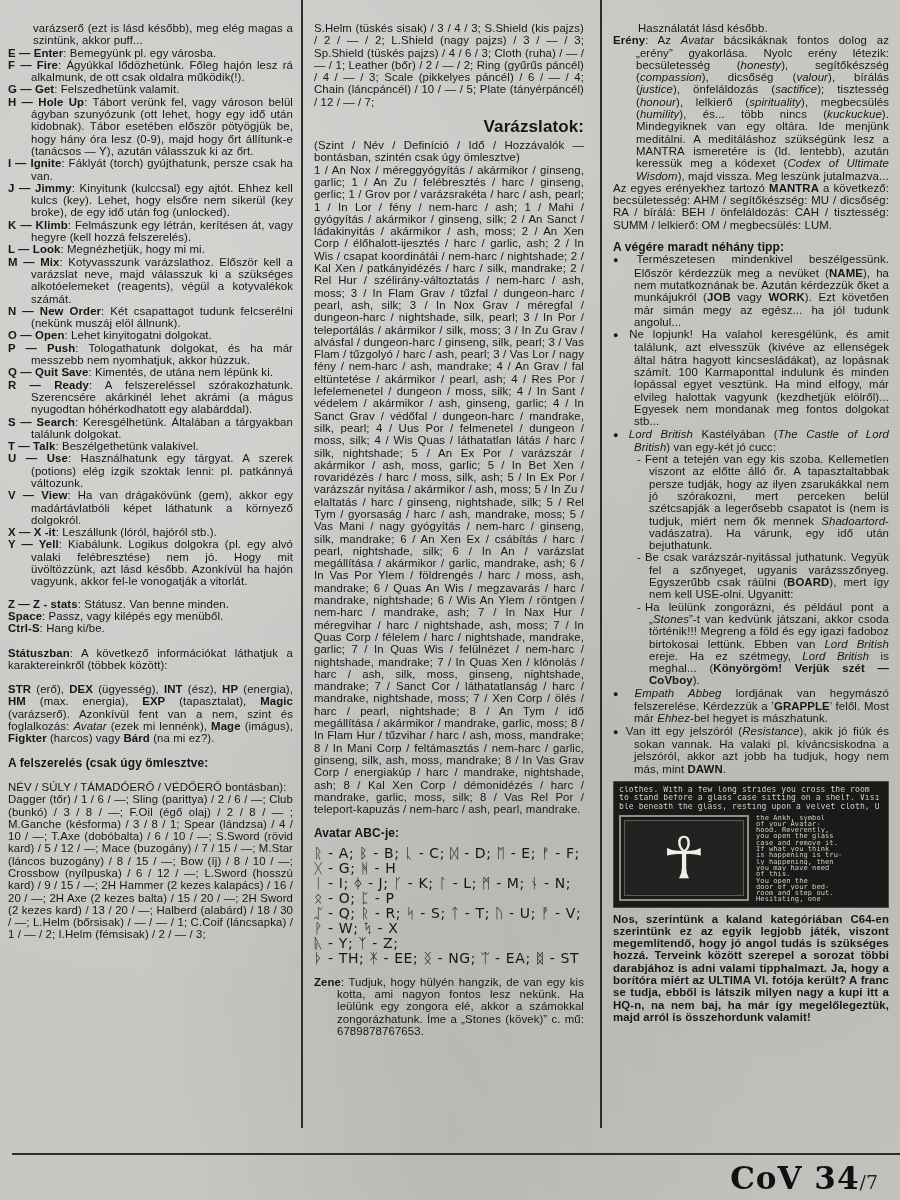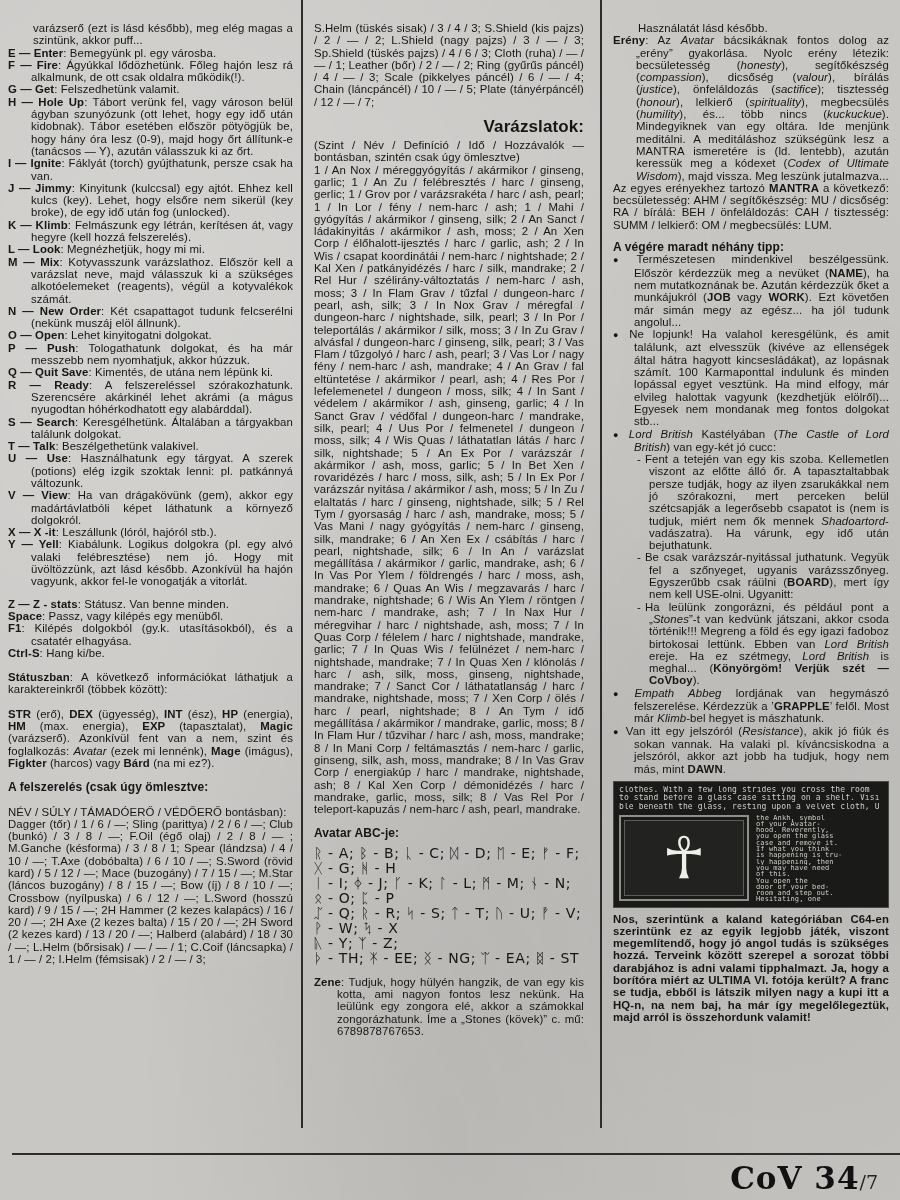--- a/index.html
+++ b/index.html
@@ -98,21 +98,20 @@
         <p class="cmd"><b>T — Talk</b><span>: Beszélgethetünk valakivel.</span></p>
         <p class="cmd"><b>U — Use</b><span>: Használhatunk egy tárgyat. A szerek (potions) elég izgik szoktak lenni: pl. patkánnyá változunk.</span></p>
         <p class="cmd"><b>V — View</b><span>: Ha van drágakövünk (gem), akkor egy madártávlatbóli képet láthatunk a környező dolgokról.</span></p>
         <p class="cmd"><b>X — X -it</b><span>: Leszállunk (lóról, hajóról stb.).</span></p>
         <p class="cmd"><b>Y — Yell</b><span>: Kiabálunk. Logikus dolgokra (pl. egy alvó valaki felébresztése) nem jó. Hogy mit üvöltözzünk, azt lásd később. Azonkívül ha hajón vagyunk, akkor fel-le vonogatják a vitorlát.</span></p>
       </div>
     <div class="mt10">
 
     <p class="cmd"><b>Z — Z - stats</b><span>: Státusz. Van benne minden.</span></p>
         <p class="cmd"><b>Space</b><span>: Passz, vagy kilépés egy menüből.</span></p>
-        <p class="cmd"><b>F1</b><span>: Kilépés dolgokból (gy.k. utasításokból), és a csatatér elhagyása.</span></p>
         <p class="cmd"><b>Ctrl-S</b><span>: Hang ki/be.</span></p>
       </div>
     <p class="para mt12"><b>Státuszban</b><span>: A következő információkat láthatjuk a karaktereinkről (többek között):</span></p>
     <p class="para mt12"><span style="font-weight: 700;">STR</span><span> (erő), </span><span style="font-weight: 700;">DEX</span><span> (ügyesség), </span><span style="font-weight: 700;">INT</span><span> (ész), </span><span style="font-weight: 700;">HP</span><span> (energia), </span><span style="font-weight: 700;">HM</span><span> (max. energia), </span><span style="font-weight: 700;">EXP</span><span> (tapasztalat), </span><span style="font-weight: 700;">Magic</span><span> (varázserő). Azonkívül fent van a nem, szint és foglalkozás: </span><span style="font-style: italic;">Avatar</span><span> (ezek mi lennénk), </span><span style="font-weight: 700;">Mage</span><span> (imágus), </span><span style="font-weight: 700;">Figkter</span><span> (harcos) vagy </span><span style="font-weight: 700;">Bárd</span><span> (na mi ez?).</span></p>
     <p class="para mt12 subhead">A felszerelés (csak úgy ömlesztve:</p>
     <p class="para mt12">NÉV / SÚLY / TÁMADÓERŐ / VÉDŐERŐ bontásban):</p>
     <p class="para">Dagger (tőr) / 1 / 6 / —; Sling (parittya) / 2 / 6 / —; Club (bunkó) / 3 / 8 / —; F.Oil (égő olaj) / 2 / 8 / — ; M.Ganche (késforma) / 3 / 8 / 1; Spear (lándzsa) / 4 / 10 / —; T.Axe (dobóbalta) / 6 / 10 / —; S.Sword (rövid kard) / 5 / 12 / —; Mace (buzogány) / 7 / 15 / —; M.Star (láncos buzogány) / 8 / 15 / —; Bow (íj) / 8 / 10 / —; Crossbow (nyílpuska) / 6 / 12 / —; L.Sword (hosszú kard) / 9 / 15 / —; 2H Hammer (2 kezes kalapács) / 16 / 20 / —; 2H Axe (2 kezes balta) / 15 / 20 / —; 2H Sword (2 kezes kard) / 13 / 20 / —; Halberd (alabárd) / 18 / 30 / —; L.Helm (bőrsisak) / — / — / 1; C.Coif (láncsapka) / 1 / — / 2; I.Helm (fémsisak) / 2 / — / 3;</p>
   </div>
 
   <div class="col col2">
@@ -136,21 +135,21 @@
     <p class="para cont">Használatát lásd később.</p>
     <p class="cmd"><b>Erény</b><span><span>: Az </span><span style="font-style: italic;">Avatar</span><span> bácsikáknak fontos dolog az „erény” gyakorlása. Nyolc erény létezik: becsületesség (</span><span style="font-style: italic;">honesty</span><span>), segítőkészség (</span><span style="font-style: italic;">compassion</span><span>), dicsőség (</span><span style="font-style: italic;">valour</span><span>), bírálás (</span><span style="font-style: italic;">justice</span><span>), önfeláldozás (</span><span style="font-style: italic;">sactifice</span><span>); tisztesség (</span><span style="font-style: italic;">honour</span><span>), lelkierő (</span><span style="font-style: italic;">spirituality</span><span>), megbecsülés (</span><span style="font-style: italic;">humility</span><span>), és... több nincs (</span><span style="font-style: italic;">kuckuckue</span><span>). Mindegyiknek van egy oltára. Ide menjünk meditálni. A meditáláshoz szükségünk lesz a MANTRA ismeretére is (ld. lentebb), azután keressük meg a kódexet (</span><span style="font-style: italic;">Codex of Ultimate Wisdom</span><span>), majd vissza. Meg leszünk jutalmazva...</span></span></p>
     <p class="para"><span>Az egyes erényekhez tartozó </span><span style="font-weight: 700;">MANTRA</span><span> a következő: becsületesség: AHM / segítőkészség: MU / dicsőség: RA / bírálá: BEH / önfeláldozás: CAH / tisztesség: SUMM / lelkierő: OM / megbecsülés: LUM.</span></p>
     <p class="para mt10 subhead">A végére maradt néhány tipp:</p>
     <p class="tip"><span class="bullet">●</span><span><span>Természetesen mindenkivel beszélgessünk. Először kérdezzük meg a nevüket (</span><span style="font-weight: 700;">NAME</span><span>), ha nem mutatkoznának be. Azután kérdezzük őket a munkájukról (</span><span style="font-weight: 700;">JOB</span><span> vagy </span><span style="font-weight: 700;">WORK</span><span>). Ezt követően már simán megy az egész... ha jól tudunk angolul...</span></span></p>
     <p class="tip"><span class="bullet">●</span><span><span>Ne lopjunk! Ha valahol keresgélünk, és amit találunk, azt elvesszük (kivéve az ellenségek által hátra hagyott kincsesládákat), az lopásnak számít. 100 Karmaponttal indulunk és minden lopással egyet vesztünk. Ha mind elfogy, már elvileg halottak vagyunk (kezdhetjük elölről)... Egyesek nem mondanak meg fontos dolgokat stb...</span></span></p>
     <p class="tip"><span class="bullet">●</span><span><span style="font-style: italic;">Lord British</span><span> Kastélyában (</span><span style="font-style: italic;">The Castle of Lord British</span><span>) van egy-két jó cucc:</span></span></p>
     <p class="subtip"><span class="dash">-</span><span><span>Fent a tetején van egy kis szoba. Kellemetlen viszont az előtte álló őr. A tapasztaltabbak persze tudják, hogy az ilyen zsarukákkal nem jó szórakozni, mert perceken belül szétcsapják a legerősebb csapatot is (nem is tudjuk, miért nem ők mennek </span><span style="font-style: italic;">Shadoartord</span><span>-vadászatra). Ha várunk, egy idő után bejuthatunk.</span></span></p>
     <p class="subtip"><span class="dash">-</span><span><span>Be csak varázszár-nyitással juthatunk. Vegyük fel a szőnyeget, ugyanis varázsszőnyeg. Egyszerűbb csak ráülni (</span><span style="font-weight: 700;">BOARD</span><span>), mert így nem kell USE-olni. Ugyanitt:</span></span></p>
     <p class="subtip"><span class="dash">-</span><span><span>Ha leülünk zongorázni, és például pont a „</span><span style="font-style: italic;">Stones</span><span>”-t van kedvünk játszani, akkor csoda történik!!! Megreng a föld és egy igazi fadoboz birtokosai lettünk. Ebben van </span><span style="font-style: italic;">Lord British</span><span> ereje. Ha ez szétmegy, </span><span style="font-style: italic;">Lord British</span><span> is meghal... (</span><span style="font-weight: 700;">Könyörgöm! Verjük szét — CoVboy</span><span>).</span></span></p>
-    <p class="tip"><span class="bullet">●</span><span><span style="font-style: italic;">Empath Abbeg</span><span> lordjának van hegymászó felszerelése. Kérdezzük a ’</span><span style="font-weight: 700;">GRAPPLE</span><span>’ felől. Most már </span><span style="font-style: italic;">Klimb</span><span>-bel hegyet is mászhatunk.</span></span></p>
+    <p class="tip"><span class="bullet">●</span><span><span style="font-style: italic;">Empath Abbeg</span><span> lordjának van hegymászó felszerelése. Kérdezzük a ’</span><span style="font-weight: 700;">GRAPPLE</span><span>’ felől. Most már </span><span style="font-style: italic;">Ehhez</span><span>-bel hegyet is mászhatunk.</span></span></p>
     <p class="tip"><span class="bullet">●</span><span><span>Van itt egy jelszóról (</span><span style="font-style: italic;">Resistance</span><span>), akik jó fiúk és sokan vannak. Ha valaki pl. kíváncsiskodna a jelszóról, akkor azt jobb ha tudjuk, hogy nem más, mint </span><span style="font-weight: 700;">DAWN</span><span>.</span></span></p>
 
     <div class="shot">
       <div>
 
       <div class="sline">clothes. With a few long strides you cross the room</div>
           <div class="sline">to stand before a glass case sitting on a shelf. Visi</div>
           <div class="sline">ble beneath the glass, resting upon a velvet cloth, U</div>
         </div>
       <div class="shot-body">

